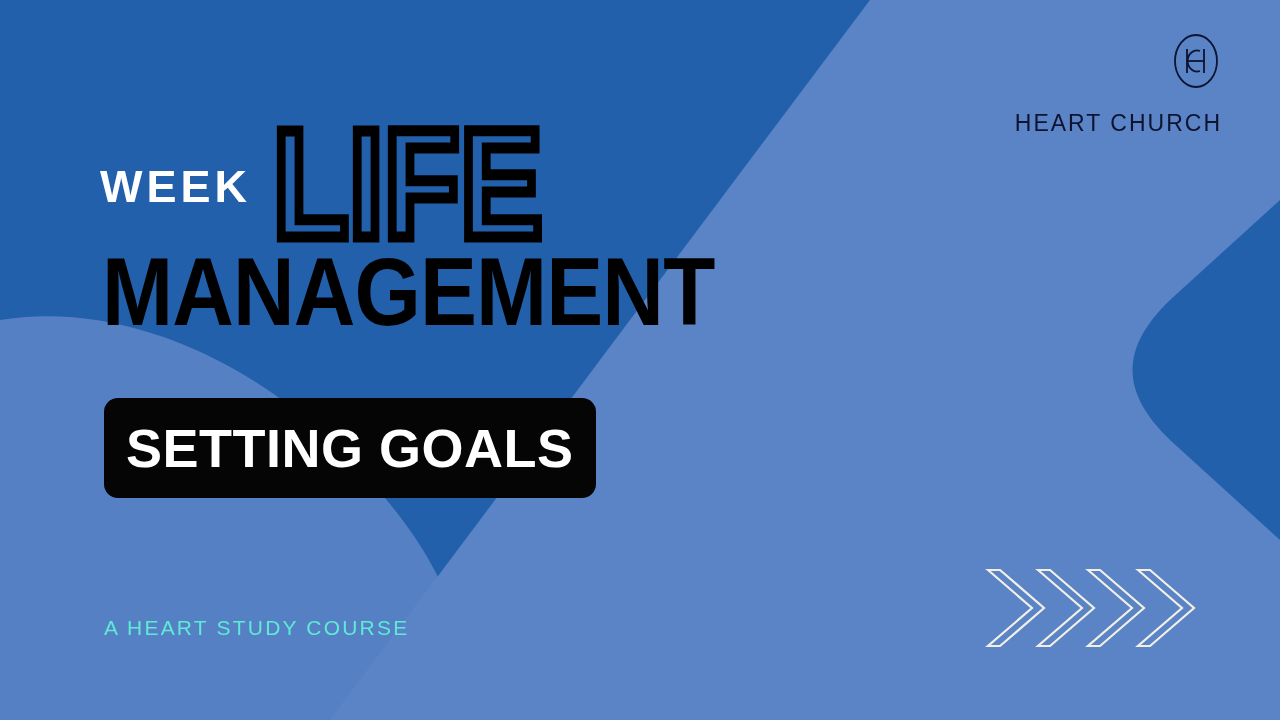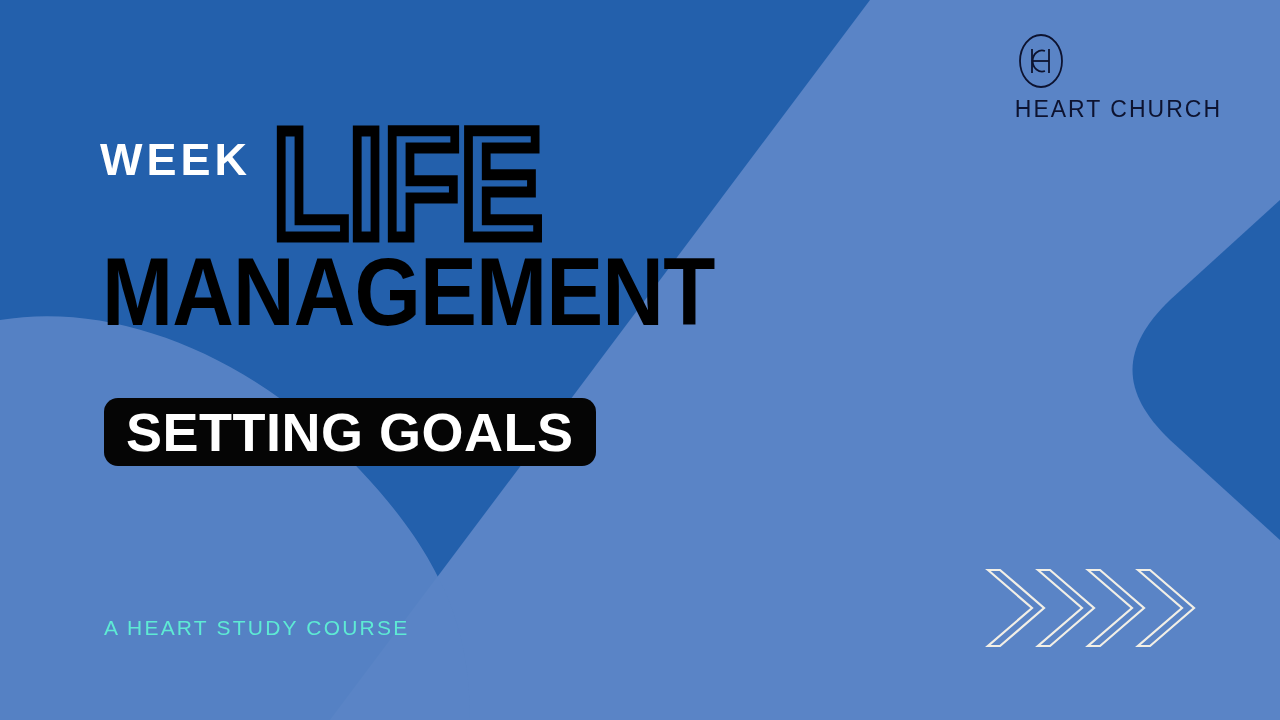--- a/index.html
+++ b/index.html
@@ -28,22 +28,22 @@
   }
 
   
   #brand-lockup {
     position: absolute;
     right: 58px;
     top: 30px;
     z-index: 5;
     display: flex;
     flex-direction: column;
-    align-items: flex-start;
-    gap: 6px;
+    align-items: flex-end;
+    gap: 20px;
   }
   #brand-mark { display: block; }
   #brand-name {
     color: #0d1330;
     font-size: 23px;
     font-weight: 400;
     letter-spacing: 2.0px;
     line-height: 1;
     white-space: nowrap;
   }
@@ -58,20 +58,21 @@
   #title-row-1 {
     display: flex;
     align-items: flex-start;
     gap: 22px;
   }
   #week-stack {
     display: flex;
     flex-direction: column;
     align-items: flex-end;
     padding-top: 6px;
+    margin-top: 27px;
   }
   .week-line {
     color: #ffffff;
     font-size: 45px;
     font-weight: 700;
     letter-spacing: 4px;
     line-height: 0.98;
     white-space: nowrap;
   }
   #title-life {
@@ -100,21 +101,21 @@
   }
 
   
   #subtitle-badge {
     position: absolute;
     left: 104px;
     top: 398px;
     z-index: 6;
     background: #050505;
     border-radius: 14px;
-    height: 68px;
+    height: 100px;
     display: flex;
     align-items: center;
     padding: 0 22px;
     box-sizing: border-box;
   }
   #subtitle-text {
     color: #ffffff;
     font-size: 54px;
     font-weight: 700;
     letter-spacing: 0.5px;

